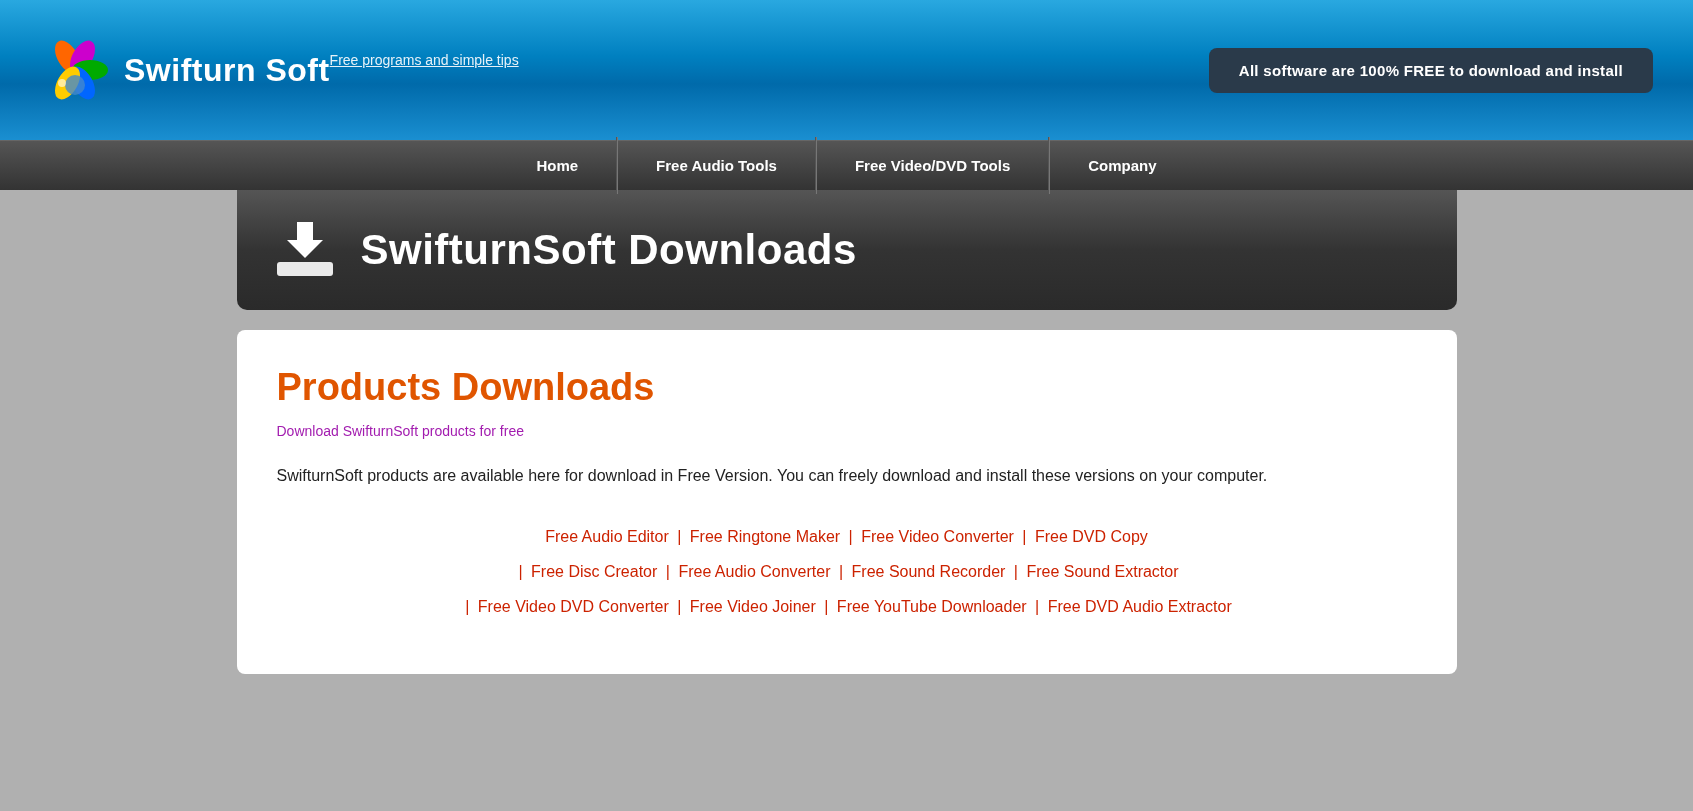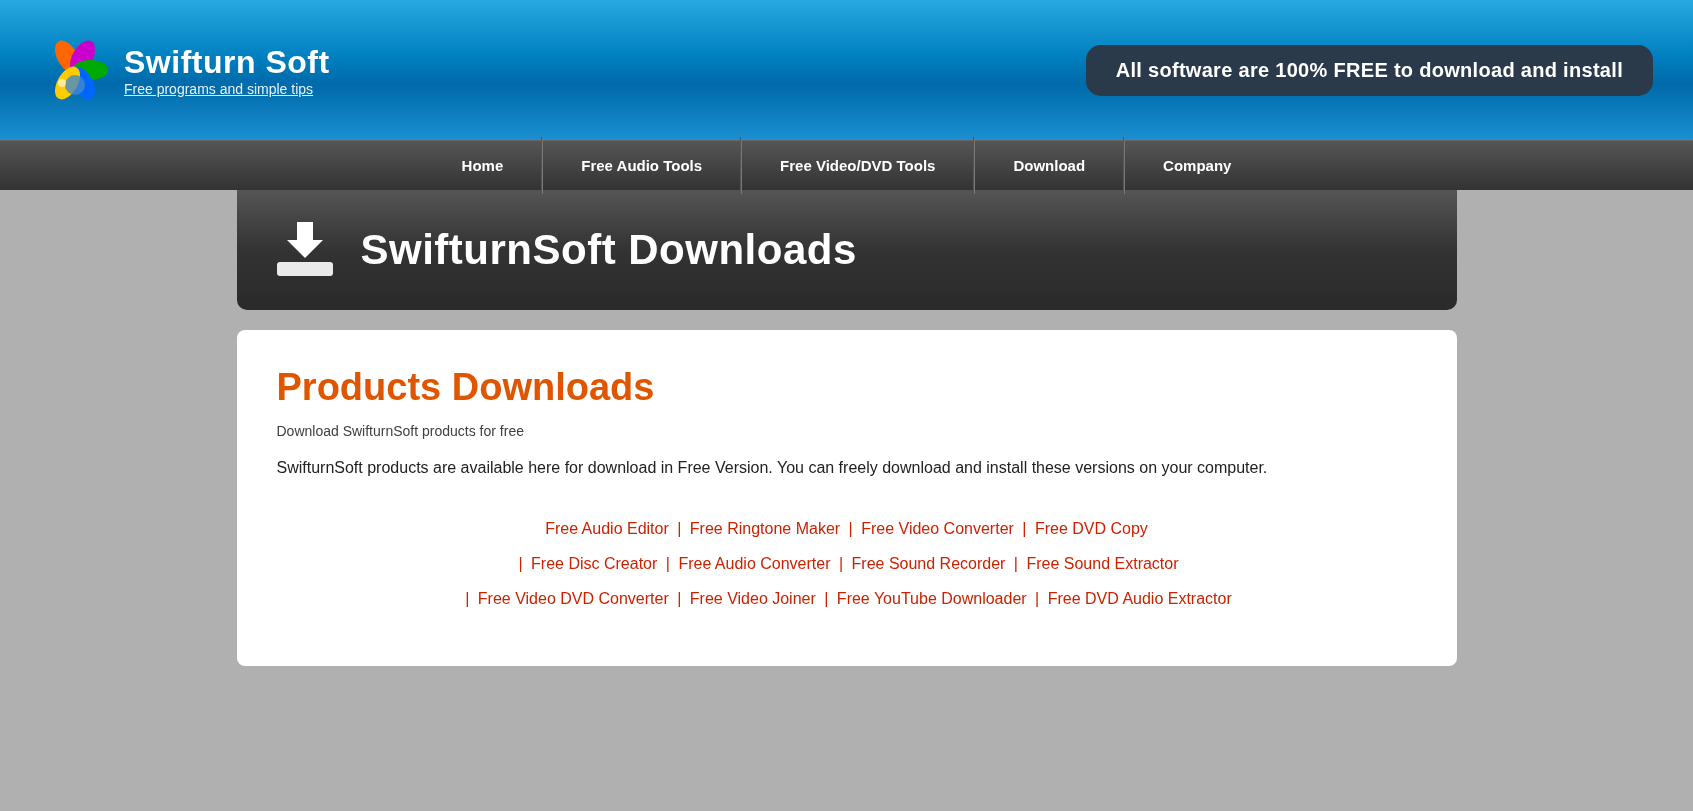--- a/index.html
+++ b/index.html
@@ -24,41 +24,41 @@
       gap: 14px;
     }
     .logo-icon {
       width: 70px;
       height: 70px;
       position: relative;
       flex-shrink: 0;
     }
     .logo-text-block {
       display: flex;
-      flex-direction: column;
+      flex-direction: row;
     }
     .logo-name {
       color: white;
       font-size: 32px;
       font-weight: bold;
       letter-spacing: 0.5px;
     }
     .logo-tagline {
       color: white;
       font-size: 14px;
       opacity: 0.9;
       text-decoration: underline;
     }
     .header-banner {
       background: #2a3a4a;
       color: white;
-      font-size: 20px;
+      font-size: 15px;
       font-weight: bold;
       padding: 14px 30px;
-      border-radius: 15px;
+      border-radius: 8px;
       letter-spacing: 0.3px;
     }
 
     
     nav {
       background: linear-gradient(180deg, #555 0%, #333 100%);
       display: flex;
       align-items: center;
       justify-content: center;
       height: 50px;
@@ -115,23 +115,23 @@
       padding: 36px 40px 50px 40px;
       margin-bottom: 30px;
     }
     .products-title {
       color: #e05500;
       font-size: 38px;
       font-weight: bold;
       margin-bottom: 14px;
     }
     .products-subtitle {
-      color: #404040;
+      color: #a21caf;
       font-size: 14px;
-      margin-bottom: 16px;
+      margin-bottom: 24px;
     }
     .products-description {
       color: #222;
       font-size: 16px;
       line-height: 1.6;
       margin-bottom: 30px;
     }
     .links-section {
       text-align: center;
       font-size: 16px;
@@ -168,21 +168,20 @@
       <span class="logo-tagline">Free programs and simple tips</span>
     </div>
   </div>
   <div class="header-banner">All software are 100% FREE to download and install</div>
 </div>
 
 <nav>
   <div class="nav-item">Home</div>
   <div class="nav-item">Free Audio Tools</div>
   <div class="nav-item">Free Video/DVD Tools</div>
-  <div class="nav-item">Download</div>
   <div class="nav-item">Company</div>
 </nav>
 
 <div class="page-wrapper">
 
   <div class="downloads-header">
     <svg class="download-icon" viewBox="0 0 64 64">
       <rect x="4" y="44" width="56" height="14" rx="3" fill="white" opacity="0.9"></rect>
       <polygon points="32,40 14,22 24,22 24,4 40,4 40,22 50,22" fill="white"></polygon>
     </svg>

